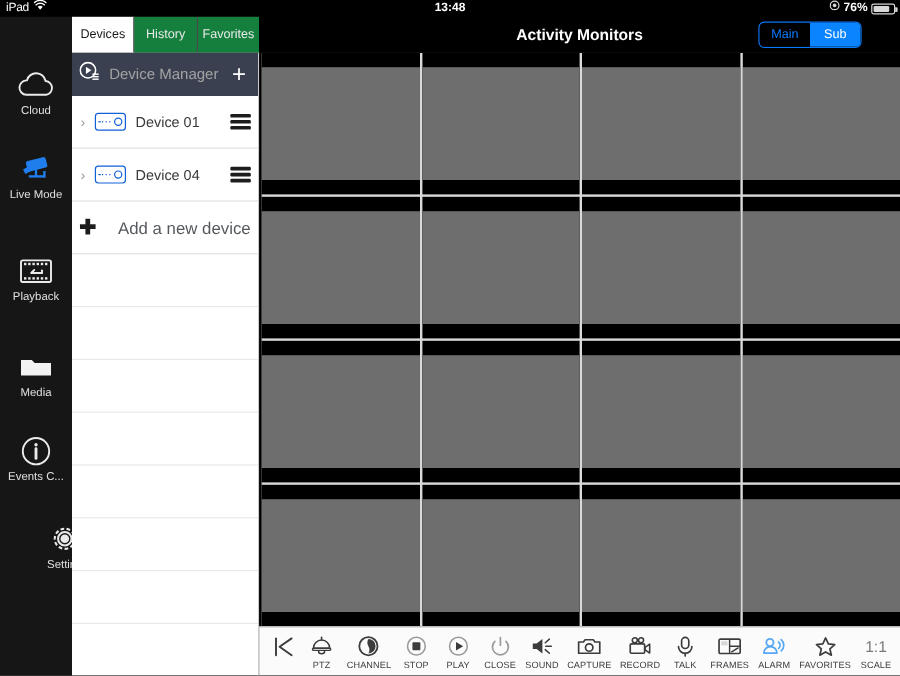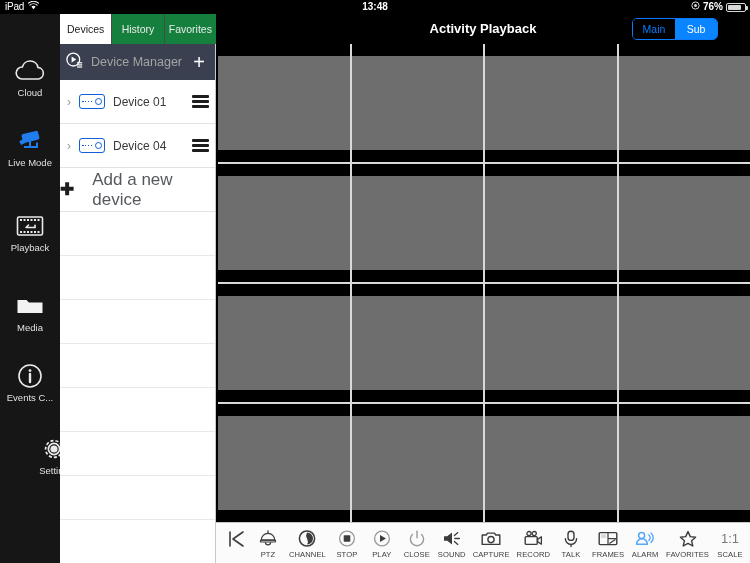--- a/index.html
+++ b/index.html
@@ -105,21 +105,21 @@
     width:7px; height:7px; border-radius:50%; border:1.6px solid #1060d8;
   }
   .dev-name { flex:1; font-size:12px; color:#3a3a3a; margin-left:3px; }
   .burger { width:17px; display:flex; flex-direction:column; gap:2.6px; cursor:pointer; }
   .burger i { display:block; height:2.4px; background:#1d1d1d; border-radius:1px; }
   .add-row {
     height:44px; display:flex; align-items:center; justify-content:center;
     border-bottom:1px solid #e2e2e2; gap:18px; cursor:pointer;
   }
   .add-plus { font-size:17px; color:#1d1d1d; font-weight:bold; line-height:14px; }
-  .add-lbl { font-size:17px; color:#55595e; }
+  .add-lbl { font-size:14px; color:#55595e; }
   .empty-row { height:44px; border-bottom:1px solid #e8e8e8; }
 
   
   .gridwrap {
     position:absolute; left:216px; top:44px; width:534px; height:478px;
     background:#000; overflow:hidden;
   }
   .grid {
     position:absolute; left:2px; top:0; width:532px; height:478px;
     display:grid;
@@ -272,21 +272,21 @@
     </div>
   </div>
 
   <div class="tabbar">
     <div class="tab active">Devices</div>
     <div class="tab">History</div>
     <div class="tab">Favorites</div>
   </div>
 
   <div class="topbar">
-    <div class="apptitle">Activity Playback</div>
+    <div class="apptitle">Activity Monitors</div>
     <div class="segmented">
       <div class="seg">Main</div>
       <div class="seg on">Sub</div>
     </div>
   </div>
 
   <div class="panel">
 
     <div class="panel-head">
       <span>

